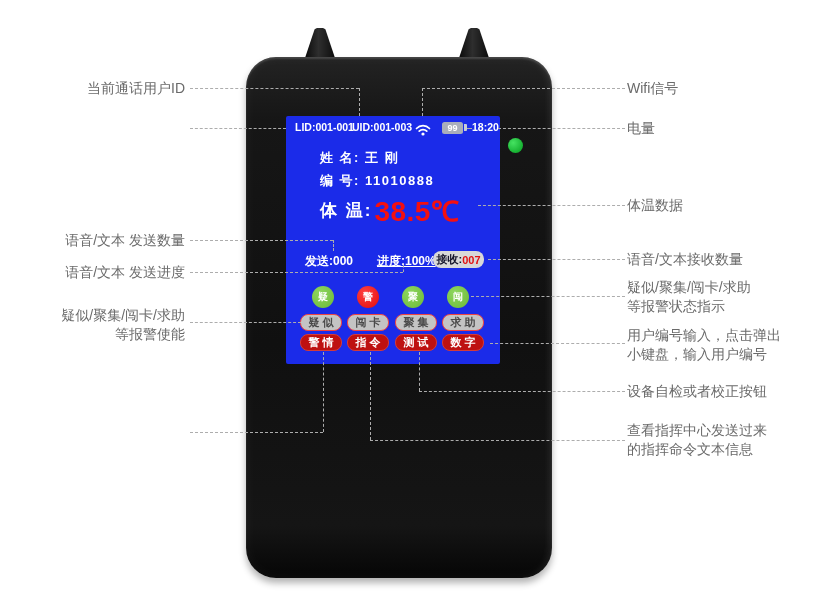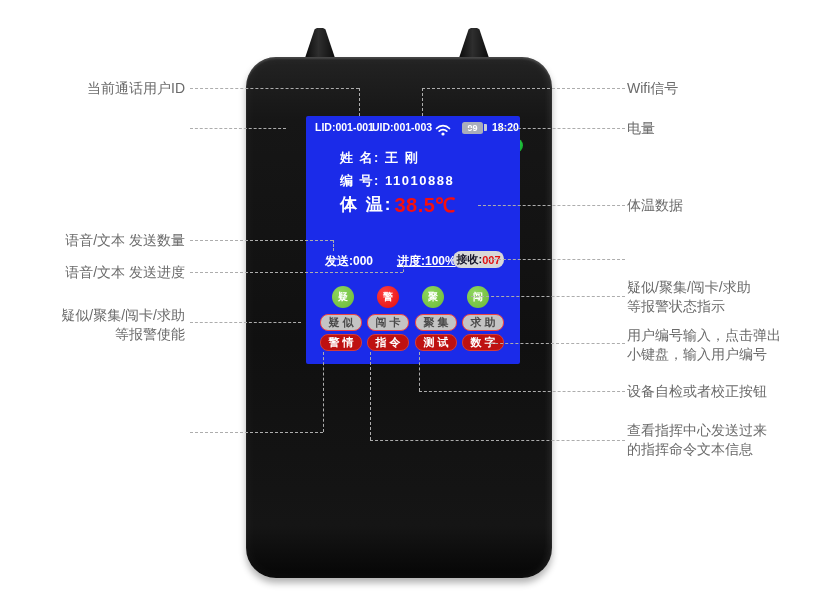--- a/index.html
+++ b/index.html
@@ -16,35 +16,35 @@
                0 5px 7px rgba(0,0,0,.30);}
   .antenna{position:absolute;top:28px;width:30px;height:30px;z-index:1;
     background:linear-gradient(90deg,#0b0b0b,#2e2e2e 45%,#0d0d0d);
     clip-path:polygon(32% 4%,40% 0,60% 0,68% 4%,100% 100%,0 100%);}
   .ant-l{left:305px;} .ant-r{left:459px;}
   .led{position:absolute;left:508px;top:138px;width:15px;height:15px;border-radius:50%;
     background:radial-gradient(circle at 35% 32%,#45e261,#17b232 70%);z-index:2;}
 
   
   .screen{position:absolute;left:286px;top:116px;width:214px;height:248px;
-    background:#1B2BE9;z-index:2;border-radius:2px;margin-left:20px;}
+    background:#1B2BE9;z-index:2;border-radius:2px;}
   .screen *{box-sizing:border-box;}
   .sb-txt{position:absolute;top:5px;font-size:10.5px;font-weight:bold;color:#fff;white-space:nowrap;}
   .lid{left:9px;} .uid{left:66px;} .time{left:186px;}
   .wifi{position:absolute;left:129px;top:6px;}
   .batt{position:absolute;left:156px;top:6px;width:21px;height:12px;background:#A9AEBB;
     border-radius:2.5px;color:#fff;font-size:9px;font-weight:bold;text-align:center;line-height:12px;}
   .batt-tip{position:absolute;left:178px;top:8px;width:3px;height:7px;background:#C9CDD7;border-radius:0 1px 1px 0;}
 
   .info-row{position:absolute;left:34px;color:#fff;font-weight:bold;font-size:13px;
     letter-spacing:1.5px;white-space:nowrap;}
   .row-name{top:33px;} .row-id{top:56px;}
   .temp-row{position:absolute;left:34px;top:75px;display:flex;align-items:center;gap:2px;white-space:nowrap;}
   .temp-label{color:#fff;font-weight:bold;font-size:17px;letter-spacing:2px;}
-  .temp-value{color:#F50F0F;font-weight:bold;font-size:20px;letter-spacing:.5px;}
+  .temp-value{color:#F50F0F;font-weight:bold;font-size:28px;letter-spacing:.5px;}
 
   .stat{position:absolute;top:137px;font-size:12px;font-weight:bold;color:#fff;white-space:nowrap;}
   .sent{left:19px;} .prog{left:91px;text-decoration:underline;}
   .recv{position:absolute;left:147px;top:135px;width:51px;height:17px;background:#D8D8D8;
     border-radius:8px;display:flex;align-items:center;justify-content:center;
     font-size:11px;font-weight:bold;white-space:nowrap;}
   .recv .rl{color:#14142a;} .recv .rv{color:#E31111;}
 
   .ind{position:absolute;top:170px;width:22px;height:22px;border-radius:50%;display:flex;
     align-items:center;justify-content:center;color:#fff;font-size:10px;font-weight:bold;}
@@ -129,20 +129,21 @@
 
   <div class="callout cl" style="top:79px">当前通话用户ID</div>
   <div class="callout cl" style="top:231px">语音/文本 发送数量</div>
   <div class="callout cl" style="top:263px">语音/文本 发送进度</div>
   <div class="callout cl" style="top:306px">疑似/聚集/闯卡/求助
 等报警使能</div>
 
   <div class="callout cr" style="top:79px">Wifi信号</div>
   <div class="callout cr" style="top:119px">电量</div>
   <div class="callout cr" style="top:196px">体温数据</div>
+  <div class="callout cr" style="top:250px">语音/文本接收数量</div>
   <div class="callout cr" style="top:278px">疑似/聚集/闯卡/求助
 等报警状态指示</div>
   <div class="callout cr" style="top:326px">用户编号输入，点击弹出
 小键盘，输入用户编号</div>
   <div class="callout cr" style="top:382px">设备自检或者校正按钮</div>
   <div class="callout cr" style="top:421px">查看指挥中心发送过来
 的指挥命令文本信息</div>
 
   <div class="hl" style="left:190px;top:88px;width:169px"></div>
   <div class="vl" style="left:359px;top:88px;height:28px"></div>

